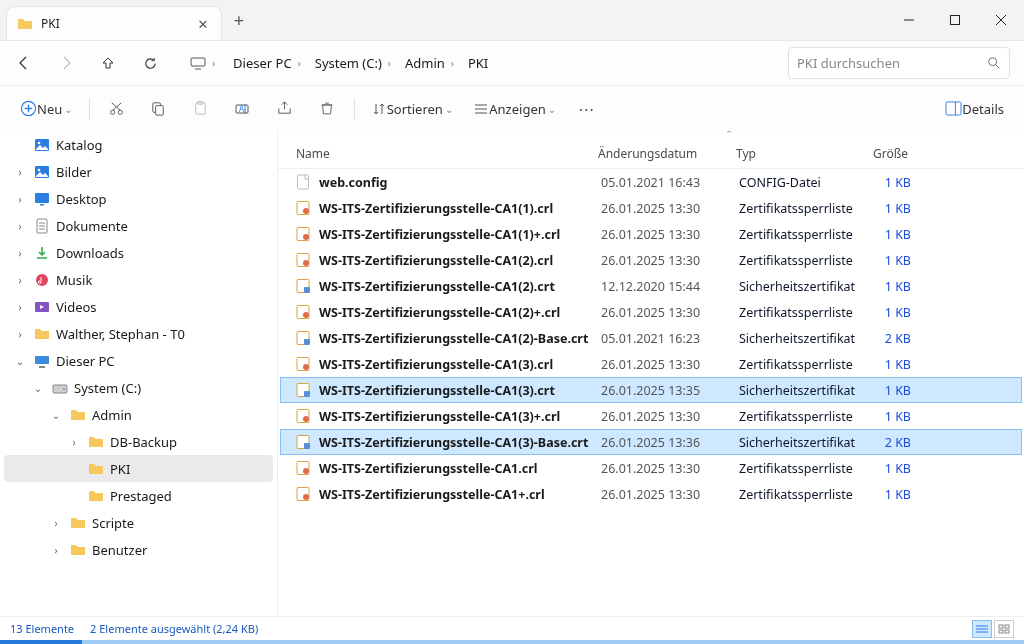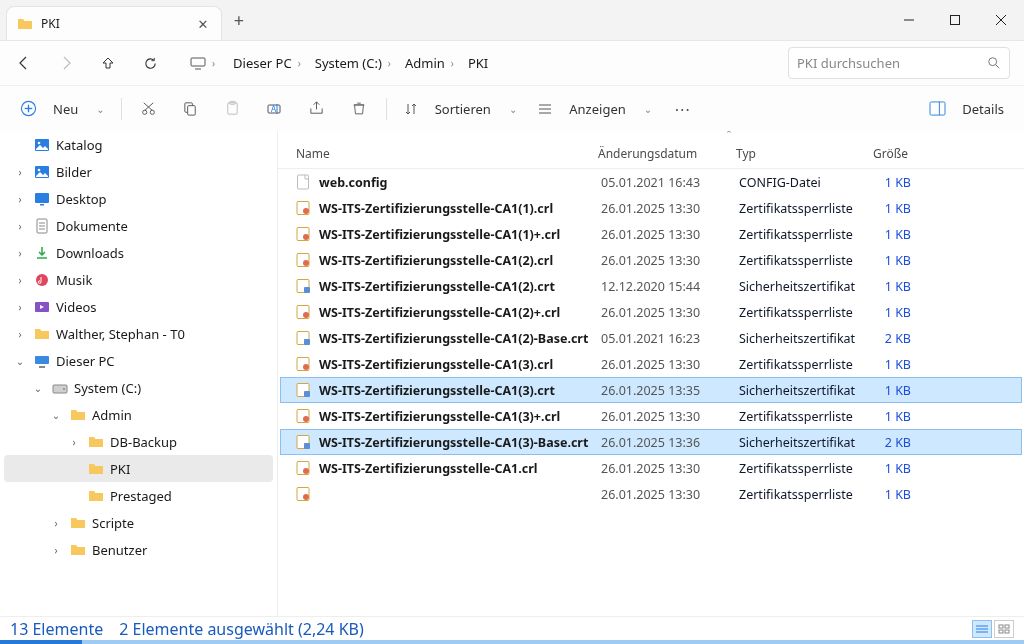--- a/index.html
+++ b/index.html
@@ -18,21 +18,21 @@
   .navbar { height: 44px; display:flex; align-items:center; padding:0 4px; gap:2px; }
   .iconbtn { width: 40px; height:40px; display:flex; align-items:center; justify-content:center; color:#444; border-radius:4px; }
   .iconbtn.disabled { color:#bdbdbd; }
   .sep-v { width:1px; height:22px; background:#e0e0e0; margin:0 4px; }
   .breadcrumb { flex:1; display:flex; align-items:center; height:32px; gap:2px; padding:0 4px;}
   .crumb { display:flex; align-items:center; gap:6px; padding:0 6px; height:28px; font-size:13px; color:#1a1a1a; border-radius:4px;}
   .crumb .chev { color:#888; font-size:10px; }
   .search { width: 222px; height:32px; background:#fff; border:1px solid #e0e0e0; border-radius:4px; display:flex; align-items:center; padding:0 8px; margin-right:10px; gap:8px; font-size:13px; color:#777;}
 
   .toolbar { height:46px; border-top:1px solid #eee; display:flex; align-items:center; padding:0 12px; gap:4px; }
-  .tbtn { height:34px; display:flex; align-items:center; gap:16px; padding:0 8px; font-size:13px; color:#333; border-radius:4px;}
+  .tbtn { height:34px; display:flex; align-items:center; gap:0; padding:0 8px; font-size:13px; color:#333; border-radius:4px;}
   .tbtn .chev { color:#888; font-size:10px; margin-left:2px;}
   .tbtn.icon { width:38px; padding:0; justify-content:center; position:relative;}
 
   .content { flex:1; display:flex; background:#fff; overflow:hidden;}
   .tree { width:278px; border-right:1px solid #eee; overflow-y:auto; font-size:13px; color:#1a1a1a; position:relative;}
   .tree::-webkit-scrollbar{width:14px;} .tree::-webkit-scrollbar-thumb{background:#c9c9c9;border-radius:7px;border:3px solid #fff;}
   .trow { height:27px; display:flex; align-items:center; gap:6px; padding-left:8px; border-radius:4px; margin:0 4px;}
   .trow .car { width:16px; text-align:center; color:#666; font-size:10px; }
   .trow.active { background:#eaeaea; }
   .trow .tlabel { flex:1; }
@@ -45,21 +45,21 @@
   .col-size { width:64px; text-align:right; padding-right:10px;}
   .sort-ind { display:block; text-align:center; font-size:9px; color:#888; height:8px; line-height:6px; margin-left: 156px;}
   .filelist { flex:1; overflow:auto; }
   .frow { display:flex; height:26px; align-items:center; font-size:12.5px; color:#1a1a1a; border:1px solid transparent; margin:0 2px;}
   .frow.sel { background:#cde8ff; border:1px solid #8dbef0; }
   .fname { width:320px; padding-left:14px; display:flex; align-items:center; gap:8px; white-space:nowrap; overflow:hidden;font-weight:bold;}
   .fdate { width:138px; color:#555;}
   .ftype { width:118px; color:#0f172a;}
   .fsize { width:64px; text-align:right; color:#1d4ed8; padding-right:10px;}
 
-  .status { height:24px; background:#fff; border-top:1px solid #eee; display:flex; align-items:center; padding:0 10px; font-size:16px; color:#185abd; gap:16px;}
+  .status { height:24px; background:#fff; border-top:1px solid #eee; display:flex; align-items:center; padding:0 10px; font-size:11px; color:#185abd; gap:16px;}
   .status .view-toggle { margin-left:auto; display:flex; gap:2px;}
   .view-toggle span { width:20px; height:18px; border:1px solid #ccc; display:flex; align-items:center; justify-content:center; font-size:11px; color:#555;}
   .view-toggle span.on { background:#cde8ff; border-color:#8dbef0;}
 
   .taskbar { height:4px; background: linear-gradient(90deg,#2579d8 0%, #2579d8 8%, #9ecbf3 8%, #9ecbf3 100%);}
 
   
   .fic { width:16px; height:16px; display:inline-flex; align-items:center; justify-content:center; font-size:12px;}
   .fic.folder { color:#f7c85e;}
   svg { display:block; }
@@ -585,20 +585,21 @@
           <div class="fsize">1 KB</div>
         </div>
         <div class="frow">
           <div class="fname">
             <span class="fic">
               <svg width="16" height="16">
                 <rect x="2" y="1.5" width="12" height="13" rx="1" fill="#fff" stroke="#d4a63c"></rect>
                 <circle cx="11" cy="11" r="3" fill="#e06c4c"></circle>
               </svg>
             </span>
+            <span>WS-ITS-Zertifizierungsstelle-CA1+.crl</span>
           </div>
           <div class="fdate">26.01.2025 13:30</div>
           <div class="ftype">Zertifikatssperrliste</div>
           <div class="fsize">1 KB</div>
         </div>
       </div>
   </div>
 </div>
 
 <div class="status">

